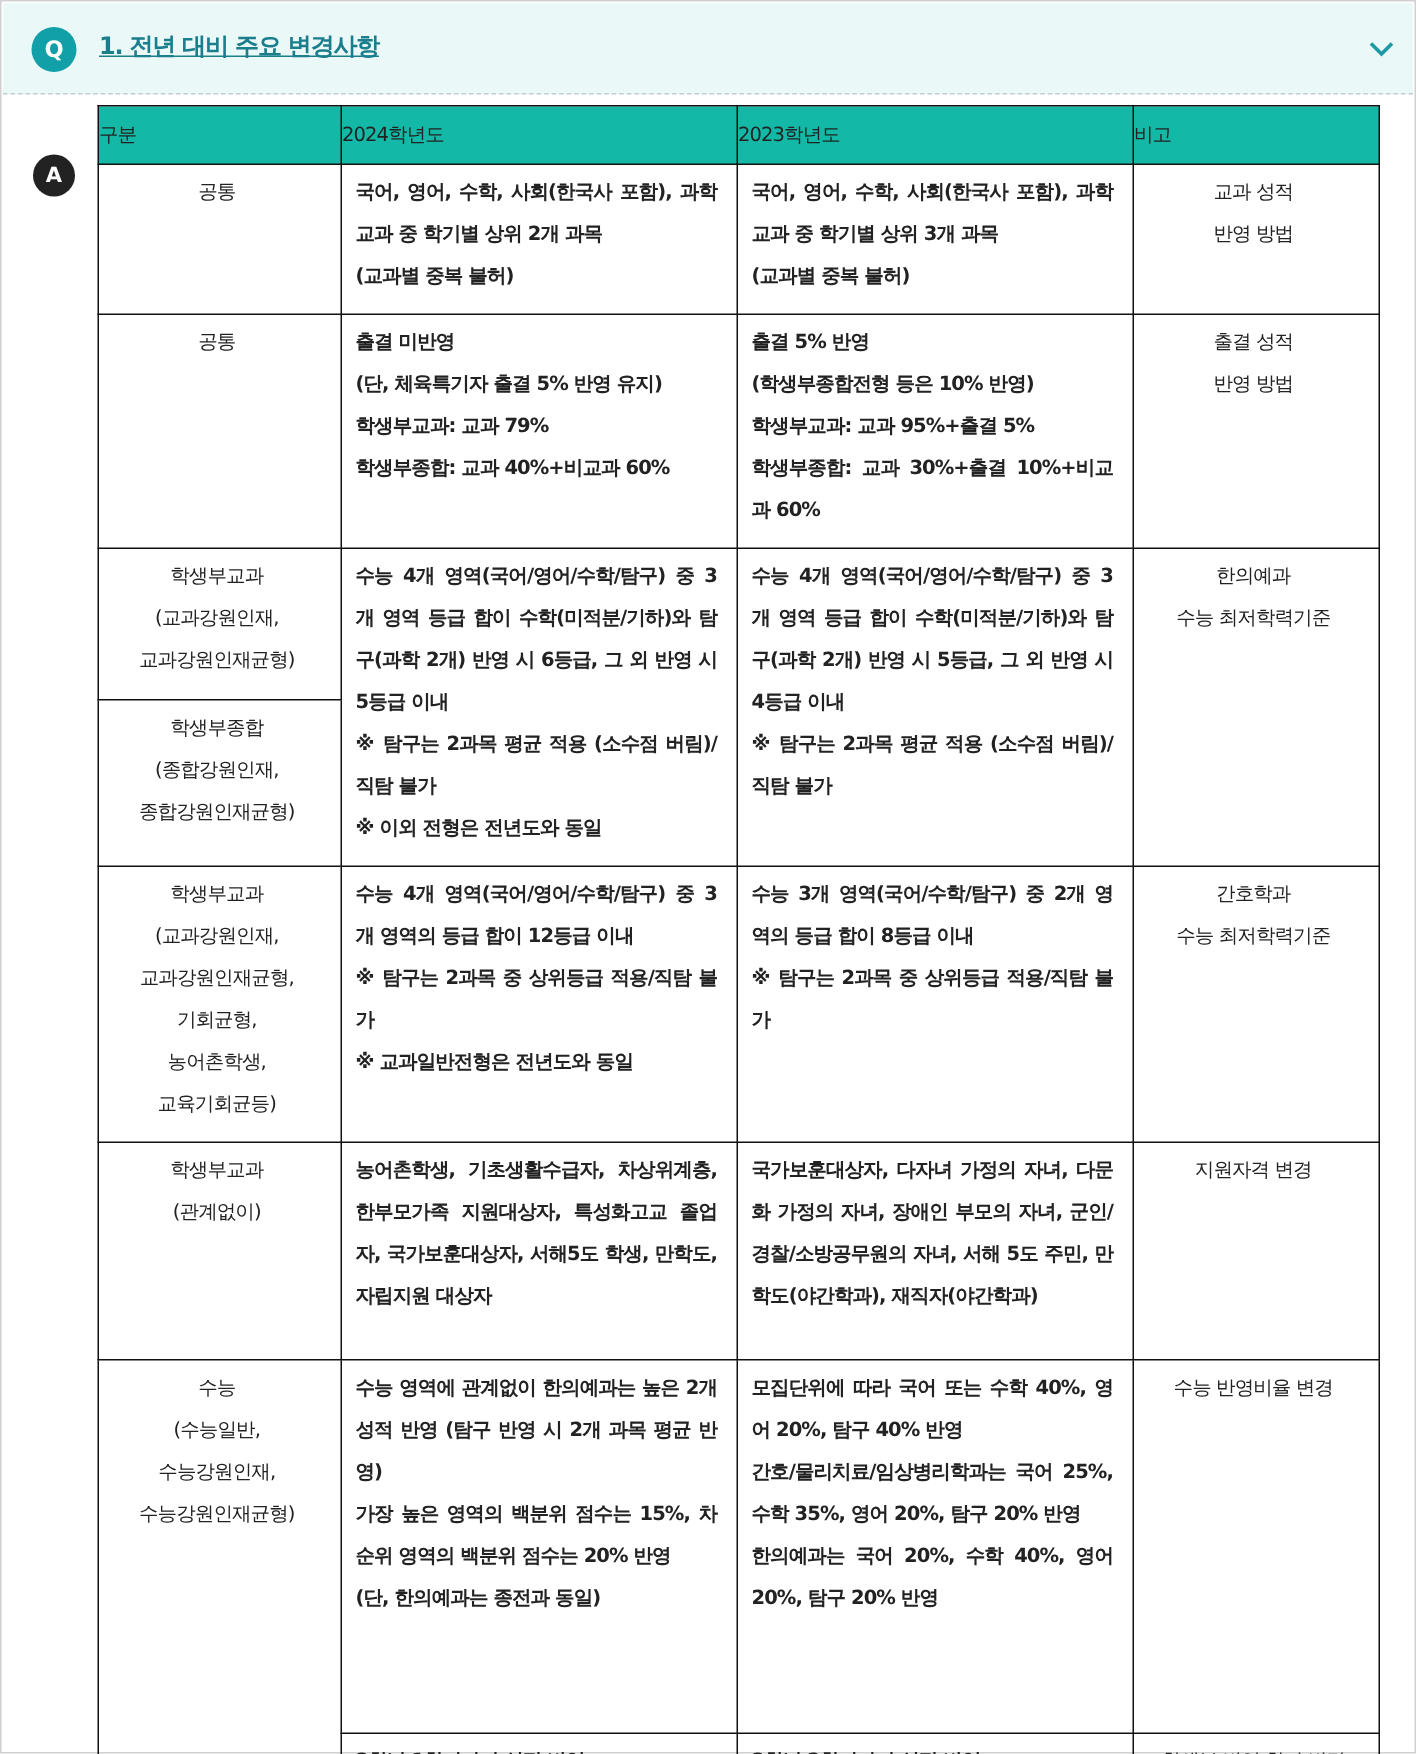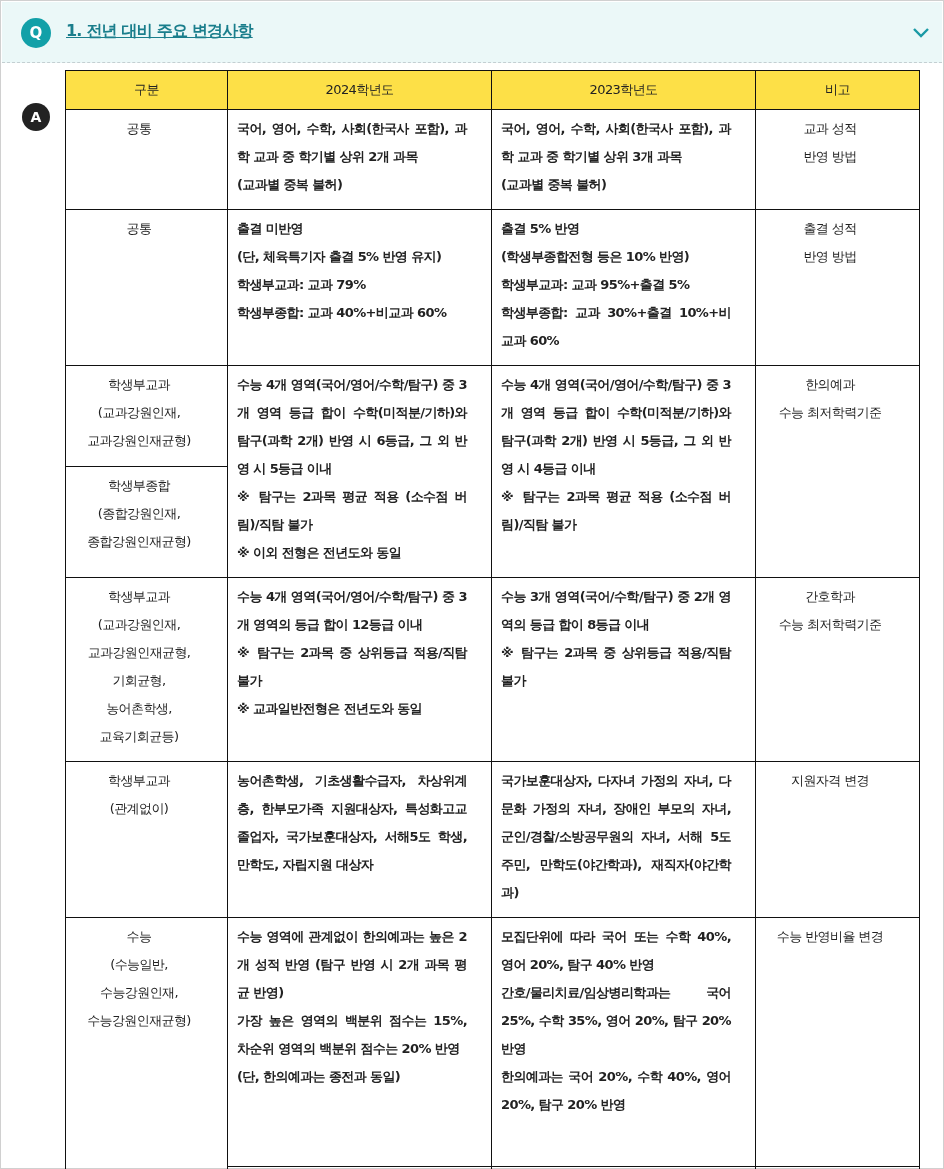--- a/index.html
+++ b/index.html
@@ -32,24 +32,24 @@
       border-radius: 50%; background: #222; color: #fff;
       font: bold 14px "DejaVu Sans", sans-serif; text-align: center; line-height: 28px;
     }
     table {
       position: absolute; left: 64px; top: 69px; width: 854px;
       border-collapse: collapse; table-layout: fixed;
       font-size: 13px; letter-spacing: -0.6px;
     }
     th, td { border: 1.5px solid #111; vertical-align: top; }
     th {
-      background: #fde047; font-weight: normal; height: 39px;
-      vertical-align: middle; text-align: center; font-size: 13px;
-    }
-    td { line-height: 28px; padding: 5px 24px 10px 9px; }
+      background: #14b8a6; font-weight: normal; height: 39px;
+      vertical-align: middle; text-align: left; font-size: 13px;
+    }
+    td { line-height: 28px; padding: 5px 13px 10px 9px; }
     td.c { text-align: center; }
     td.l { text-align: justify; font-weight: bold; }
     .line { display: block; }
   </style>
 </head>
 <body>
 
 <div class="wrap">
   <div class="qbar">
     <div class="q-badge">Q</div>

